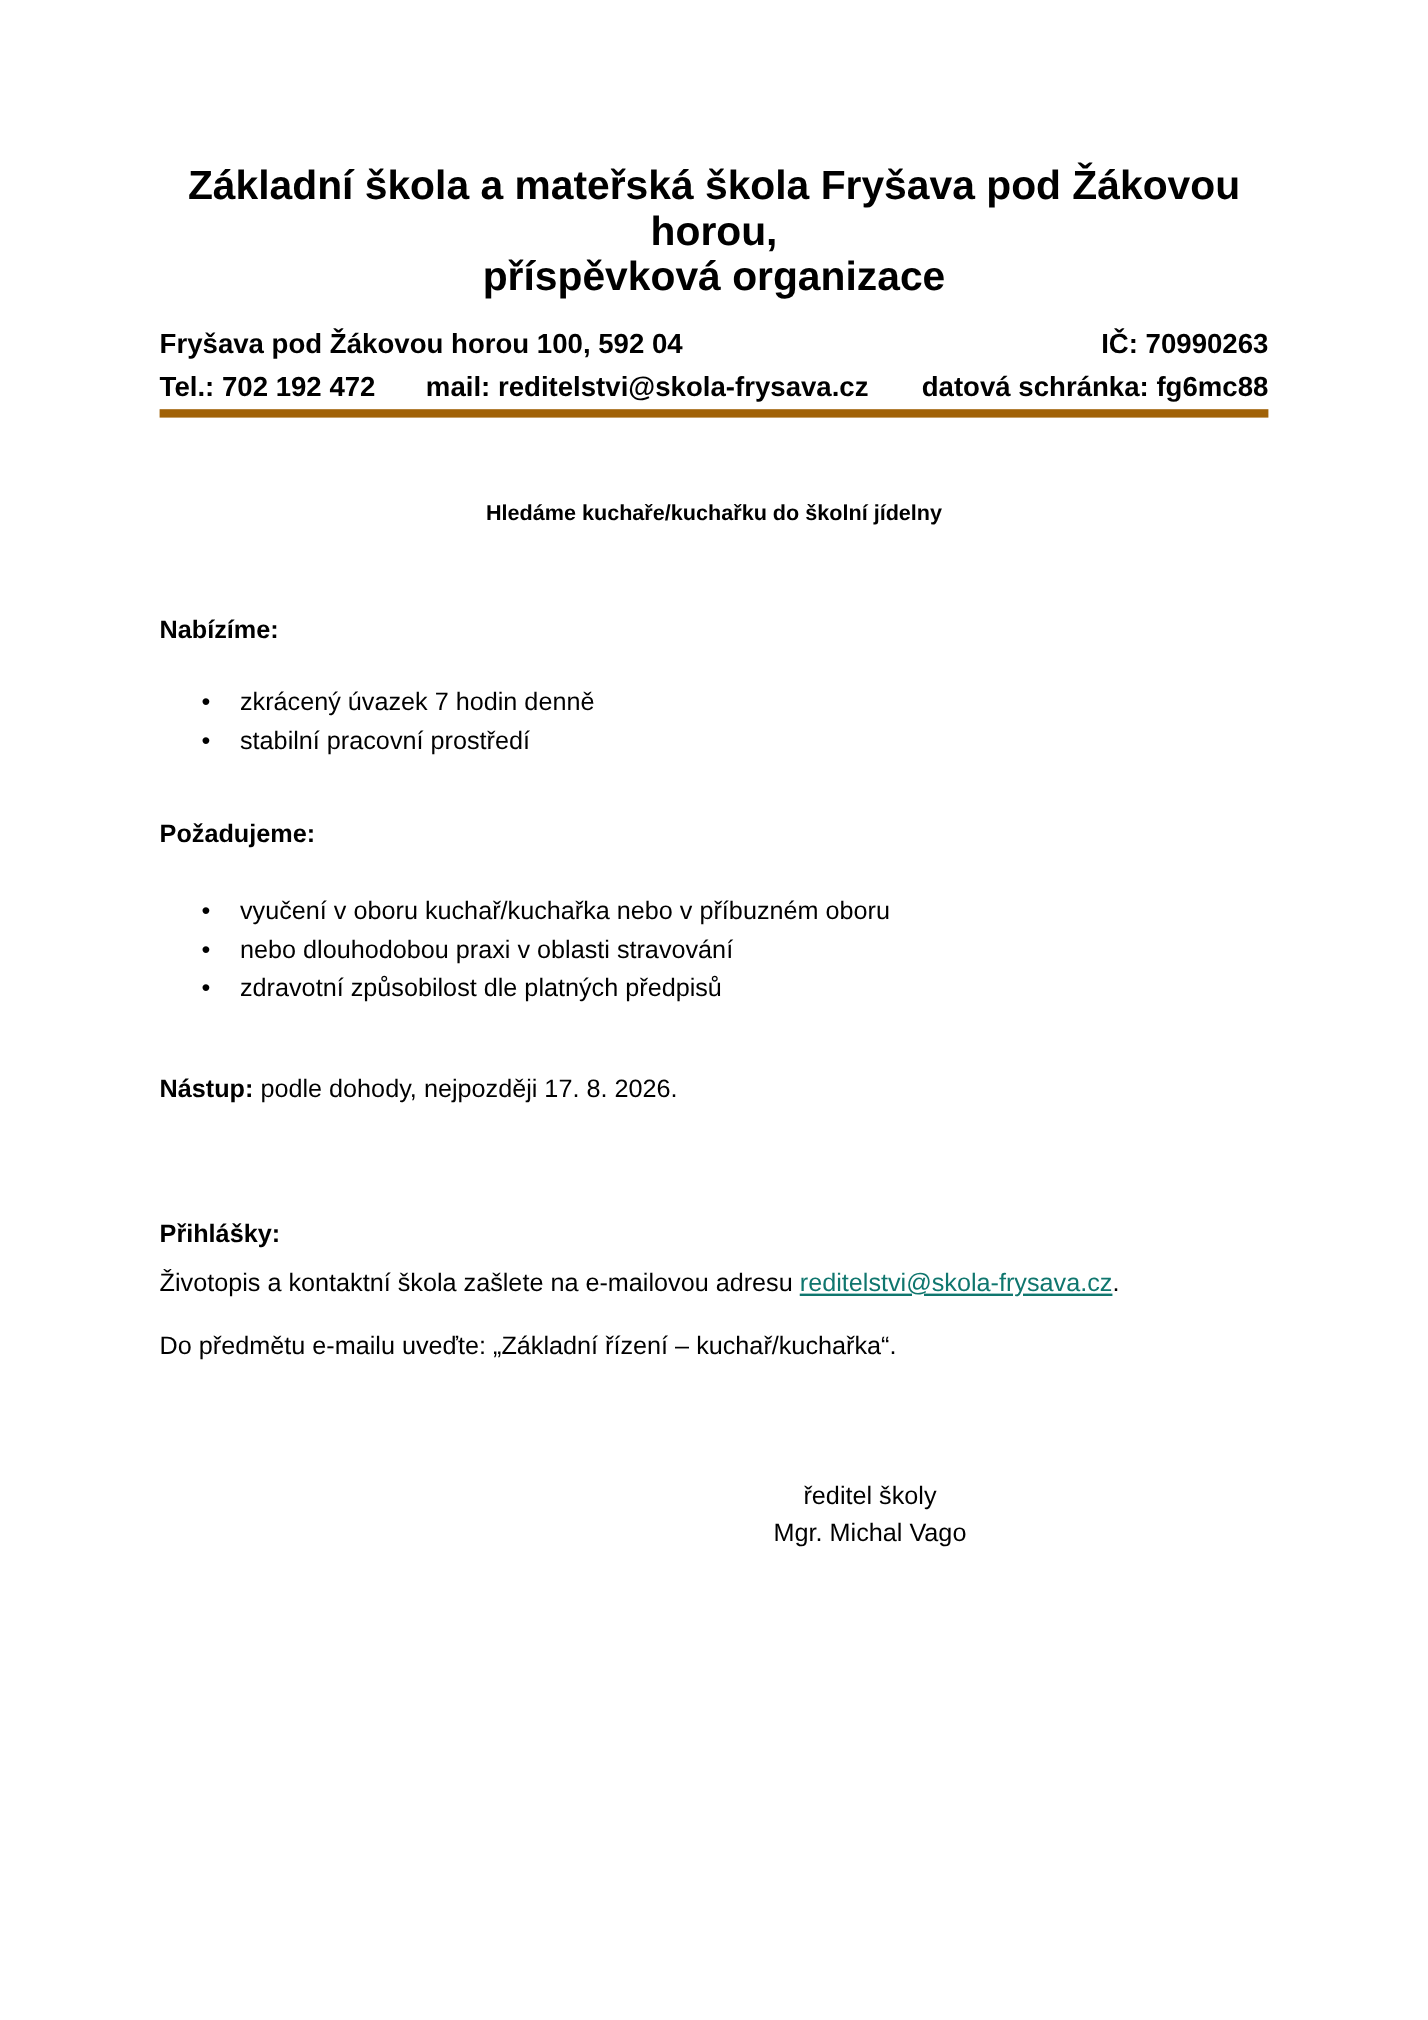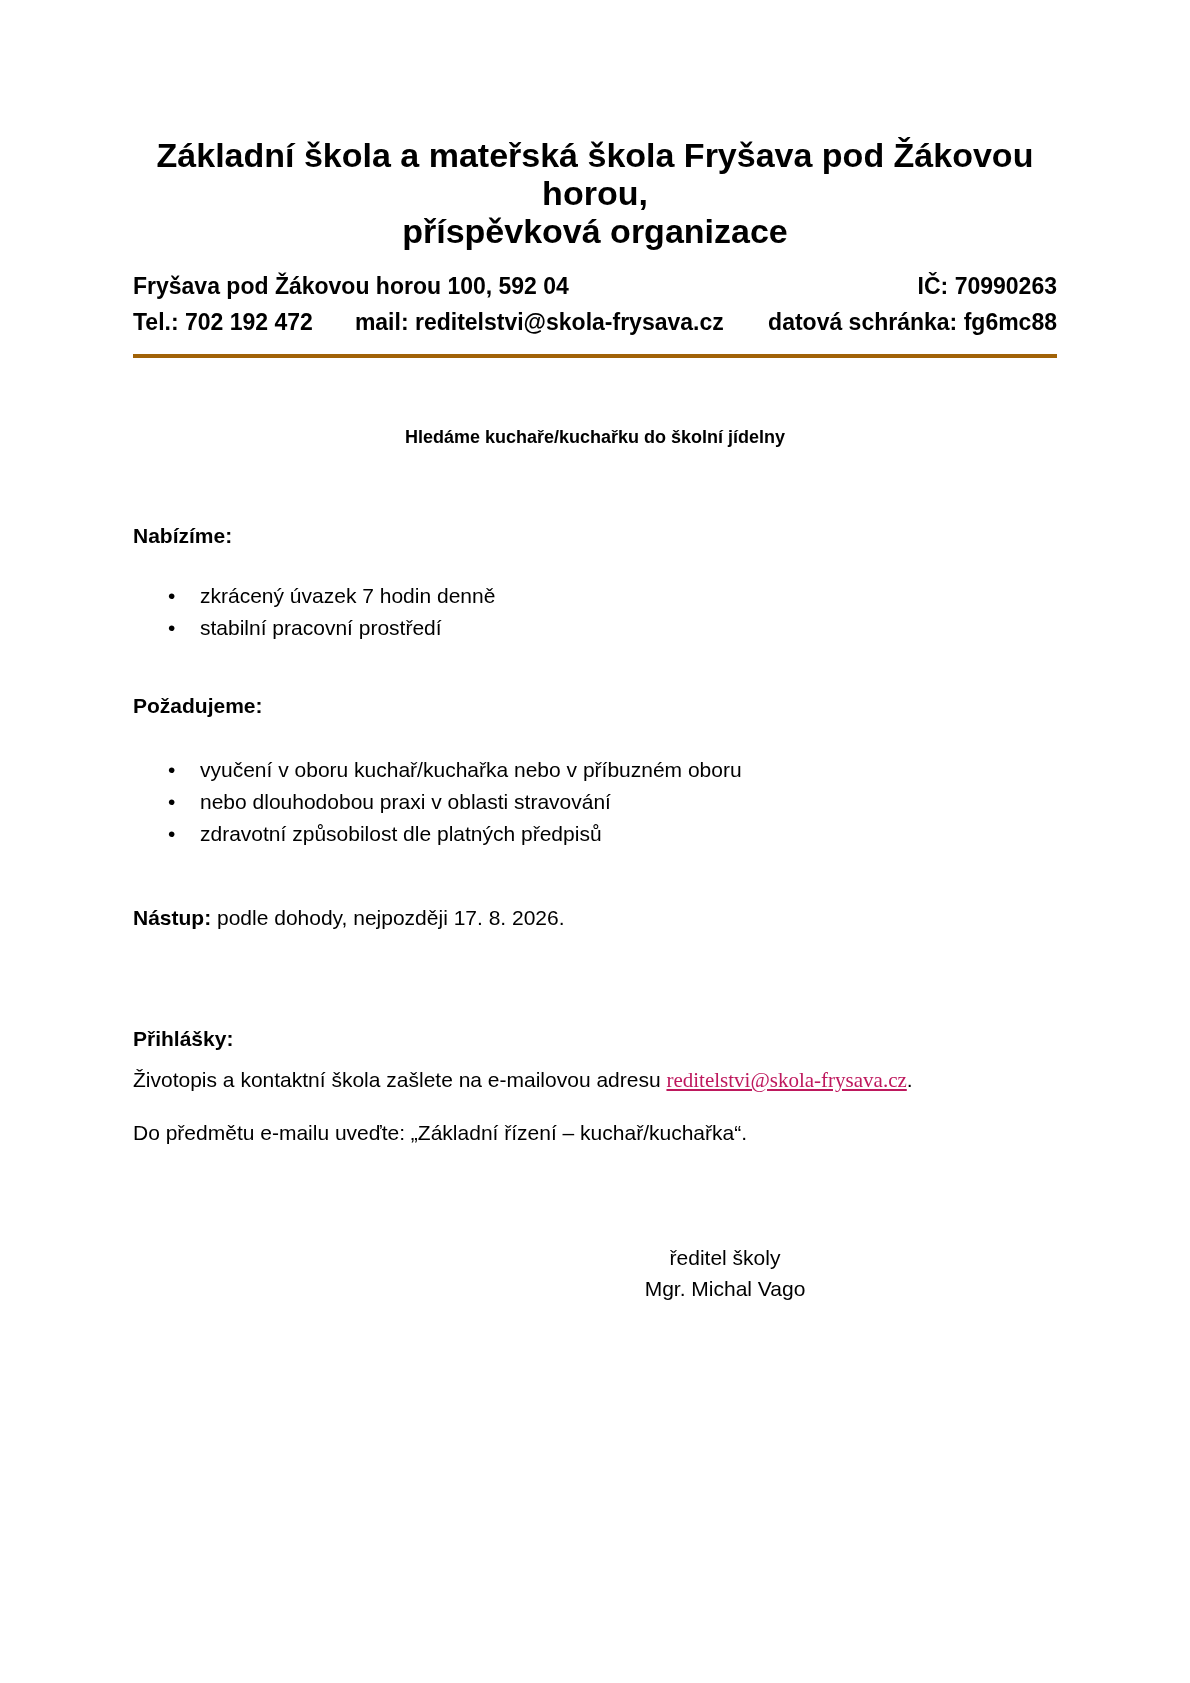--- a/index.html
+++ b/index.html
@@ -35,22 +35,22 @@
     font-weight: bold;
     font-size: 23px;
     text-align: center;
   }
   .address-row {
     margin-top: 21px;
     justify-content: space-between;
   }
   .contact-row {
     margin-top: 5px;
-    border-bottom: 4px solid #a16207;
-    padding-bottom: 16px;
+    border-bottom: 7px solid #a16207;
+    padding-bottom: 3px;
   }
   .contact-row .mail {
     margin-left: 42px;
   }
   .contact-row .databox {
     margin-left: auto;
   }
 
   
   .job-title {
@@ -86,24 +86,23 @@
     top: 0;
   }
 
   .start-line { margin-top: 53px; }
   .start-line .label { font-weight: bold; }
 
   .apps-line1 { margin-top: 10px; }
   .apps-line2 { margin-top: 11px; }
 
   a.email-link {
-    color: #be185d;
+    color: #0f766e;
     text-decoration: underline;
     cursor: pointer;
-    font-family: Liberation Serif, serif;
   }
 
   
   .signature {
     margin-top: 94px;
     margin-left: 442px;
     width: 300px;
     text-align: center;
     line-height: 31px;
   }

